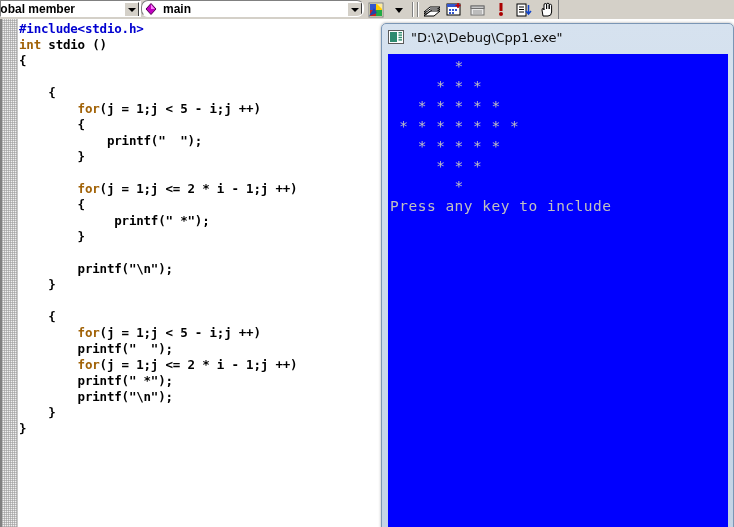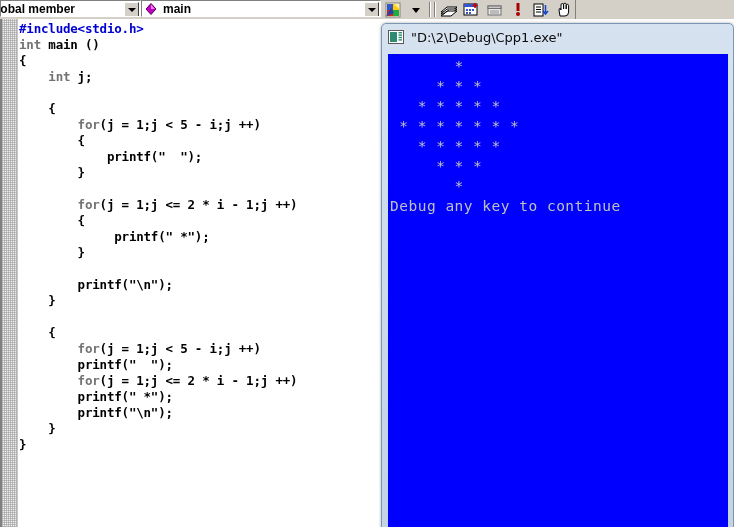--- a/index.html
+++ b/index.html
@@ -32,21 +32,21 @@
     border-right: 1px solid #ffffff;
     border-bottom: 1px solid #ffffff;
     display: flex;
     align-items: center;
     height: 17px;
     box-sizing: border-box;
     position: relative;
     overflow: hidden;
   }
   #combo-scope { width: 141px; }
-  #combo-symbol { width: 240px; }
+  #combo-symbol { width: 223px; border-radius: 7px; }
 
   .combo-text {
     font-family: "Liberation Sans", sans-serif;
     font-size: 12px;
     font-weight: bold;
     color: #000000;
     white-space: nowrap;
     padding-left: 2px;
     line-height: 14px;
   }
@@ -148,21 +148,21 @@
   .code-line {
     font-family: "DejaVu Sans Mono", "Liberation Mono", monospace;
     font-size: 12.5px;
     font-weight: bold;
     line-height: 16px;
     height: 16px;
     color: #000000;
     white-space: pre;
     letter-spacing: -0.2px;
   }
-  .kw { color: #737373; }
+  .kw { color: #a16207; }
   .pp { color: #0000d0; }
 
   
   #console-window {
     position: absolute;
     left: 381px; top: 23px;
     width: 353px; height: 520px;
     background: linear-gradient(180deg,#d6e2ef 0%, #c3d3e5 100%);
     border: 1px solid #7a96b5;
     border-radius: 5px 5px 0 0;
@@ -328,23 +328,22 @@
   </div>
 
   <div id="toolbar-filler"></div>
 </div>
 
 <div id="editor-pane">
   <div id="editor-border-left"></div>
   <div id="editor-gutter"></div>
   <div id="code-area">
       <div class="code-line"><span class="pp">#include&lt;stdio.h&gt;</span></div>
-      <div class="code-line"><span class="kw">int</span><span> main ()</span></div>
+      <div class="code-line"><span class="kw">int</span><span> stdio ()</span></div>
       <div class="code-line"><span>{</span></div>
-      <div class="code-line"><span>    </span><span class="kw">int</span><span> j;</span></div>
       <div class="code-line">&nbsp;</div>
       <div class="code-line"><span>    {</span></div>
       <div class="code-line"><span>        </span><span class="kw">for</span><span>(j = 1;j &lt; 5 - i;j ++)</span></div>
       <div class="code-line"><span>        {</span></div>
       <div class="code-line"><span>            printf("  ");</span></div>
       <div class="code-line"><span>        }</span></div>
       <div class="code-line">&nbsp;</div>
       <div class="code-line"><span>        </span><span class="kw">for</span><span>(j = 1;j &lt;= 2 * i - 1;j ++)</span></div>
       <div class="code-line"><span>        {</span></div>
       <div class="code-line"><span>             printf(" *");</span></div>
@@ -380,16 +379,16 @@
   </div>
   <div id="console-screen">
     <div id="console-body">
         <div class="con-line">       *</div>
         <div class="con-line">     * * *</div>
         <div class="con-line">   * * * * *</div>
         <div class="con-line"> * * * * * * *</div>
         <div class="con-line">   * * * * *</div>
         <div class="con-line">     * * *</div>
         <div class="con-line">       *</div>
-        <div class="con-line">Debug any key to continue</div>
+        <div class="con-line">Press any key to include</div>
       </div>
   </div>
 </div>
 
 </body></html>

